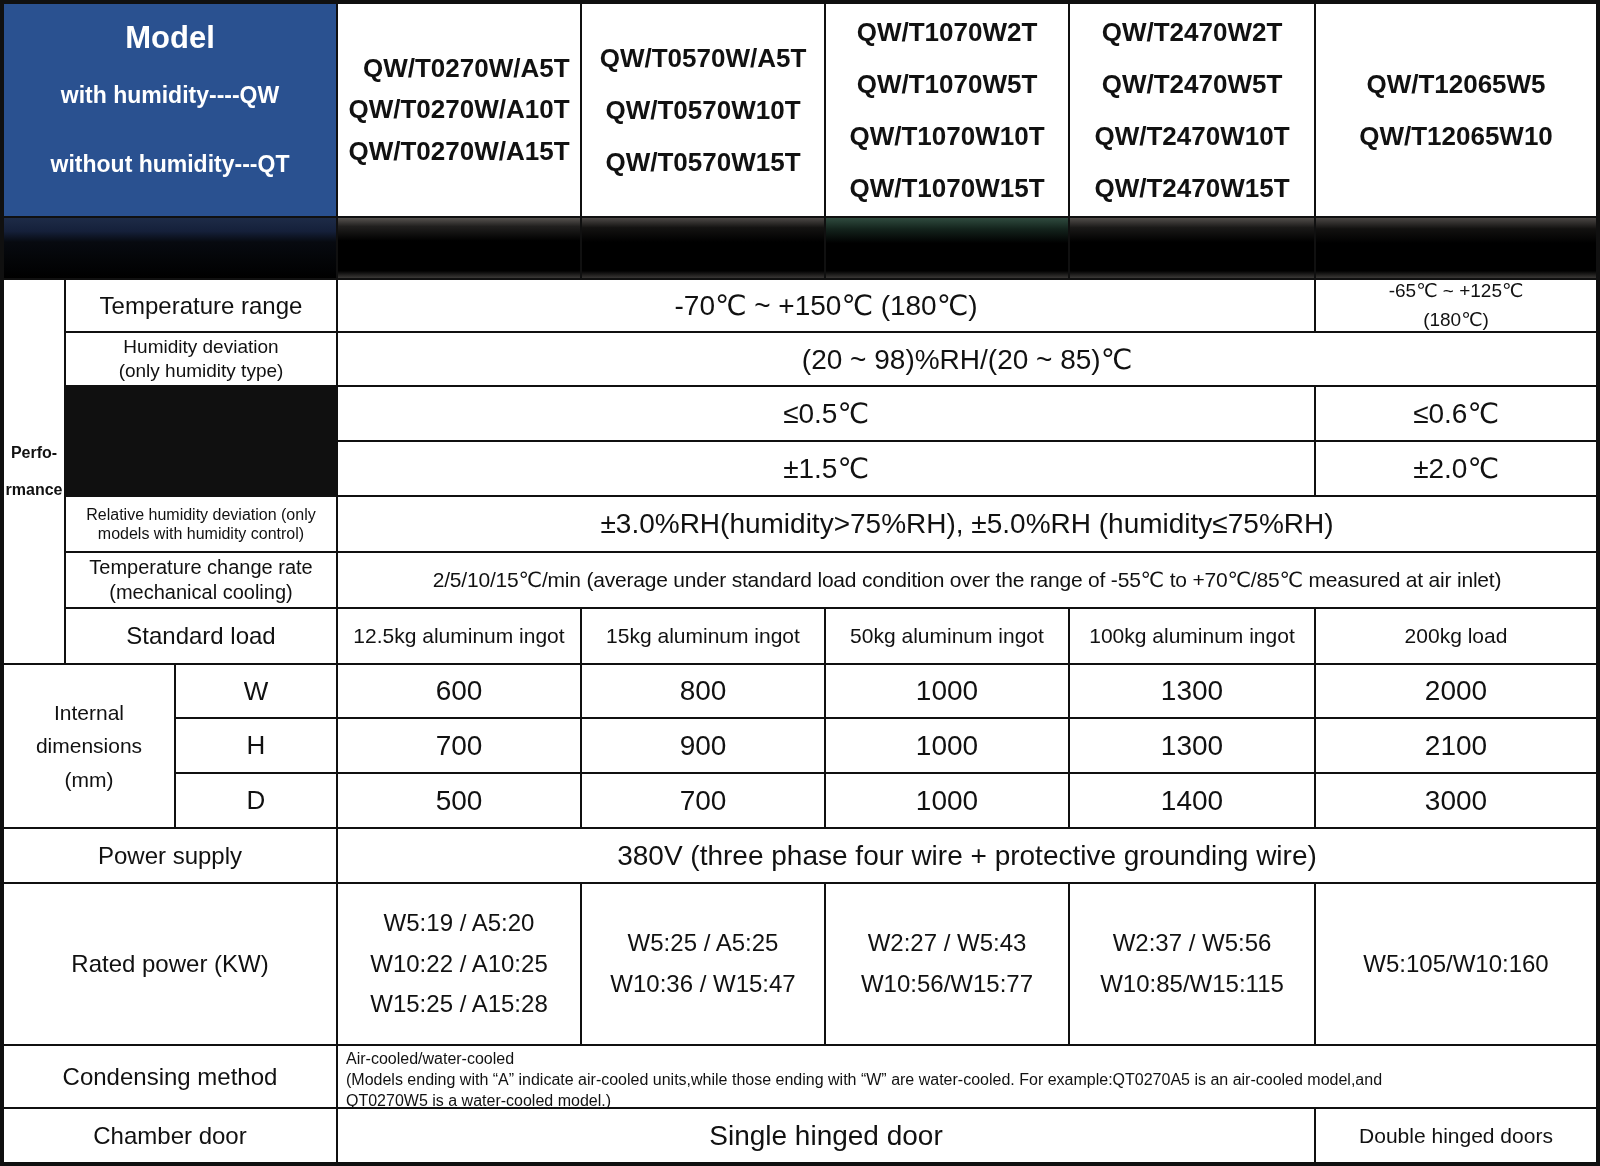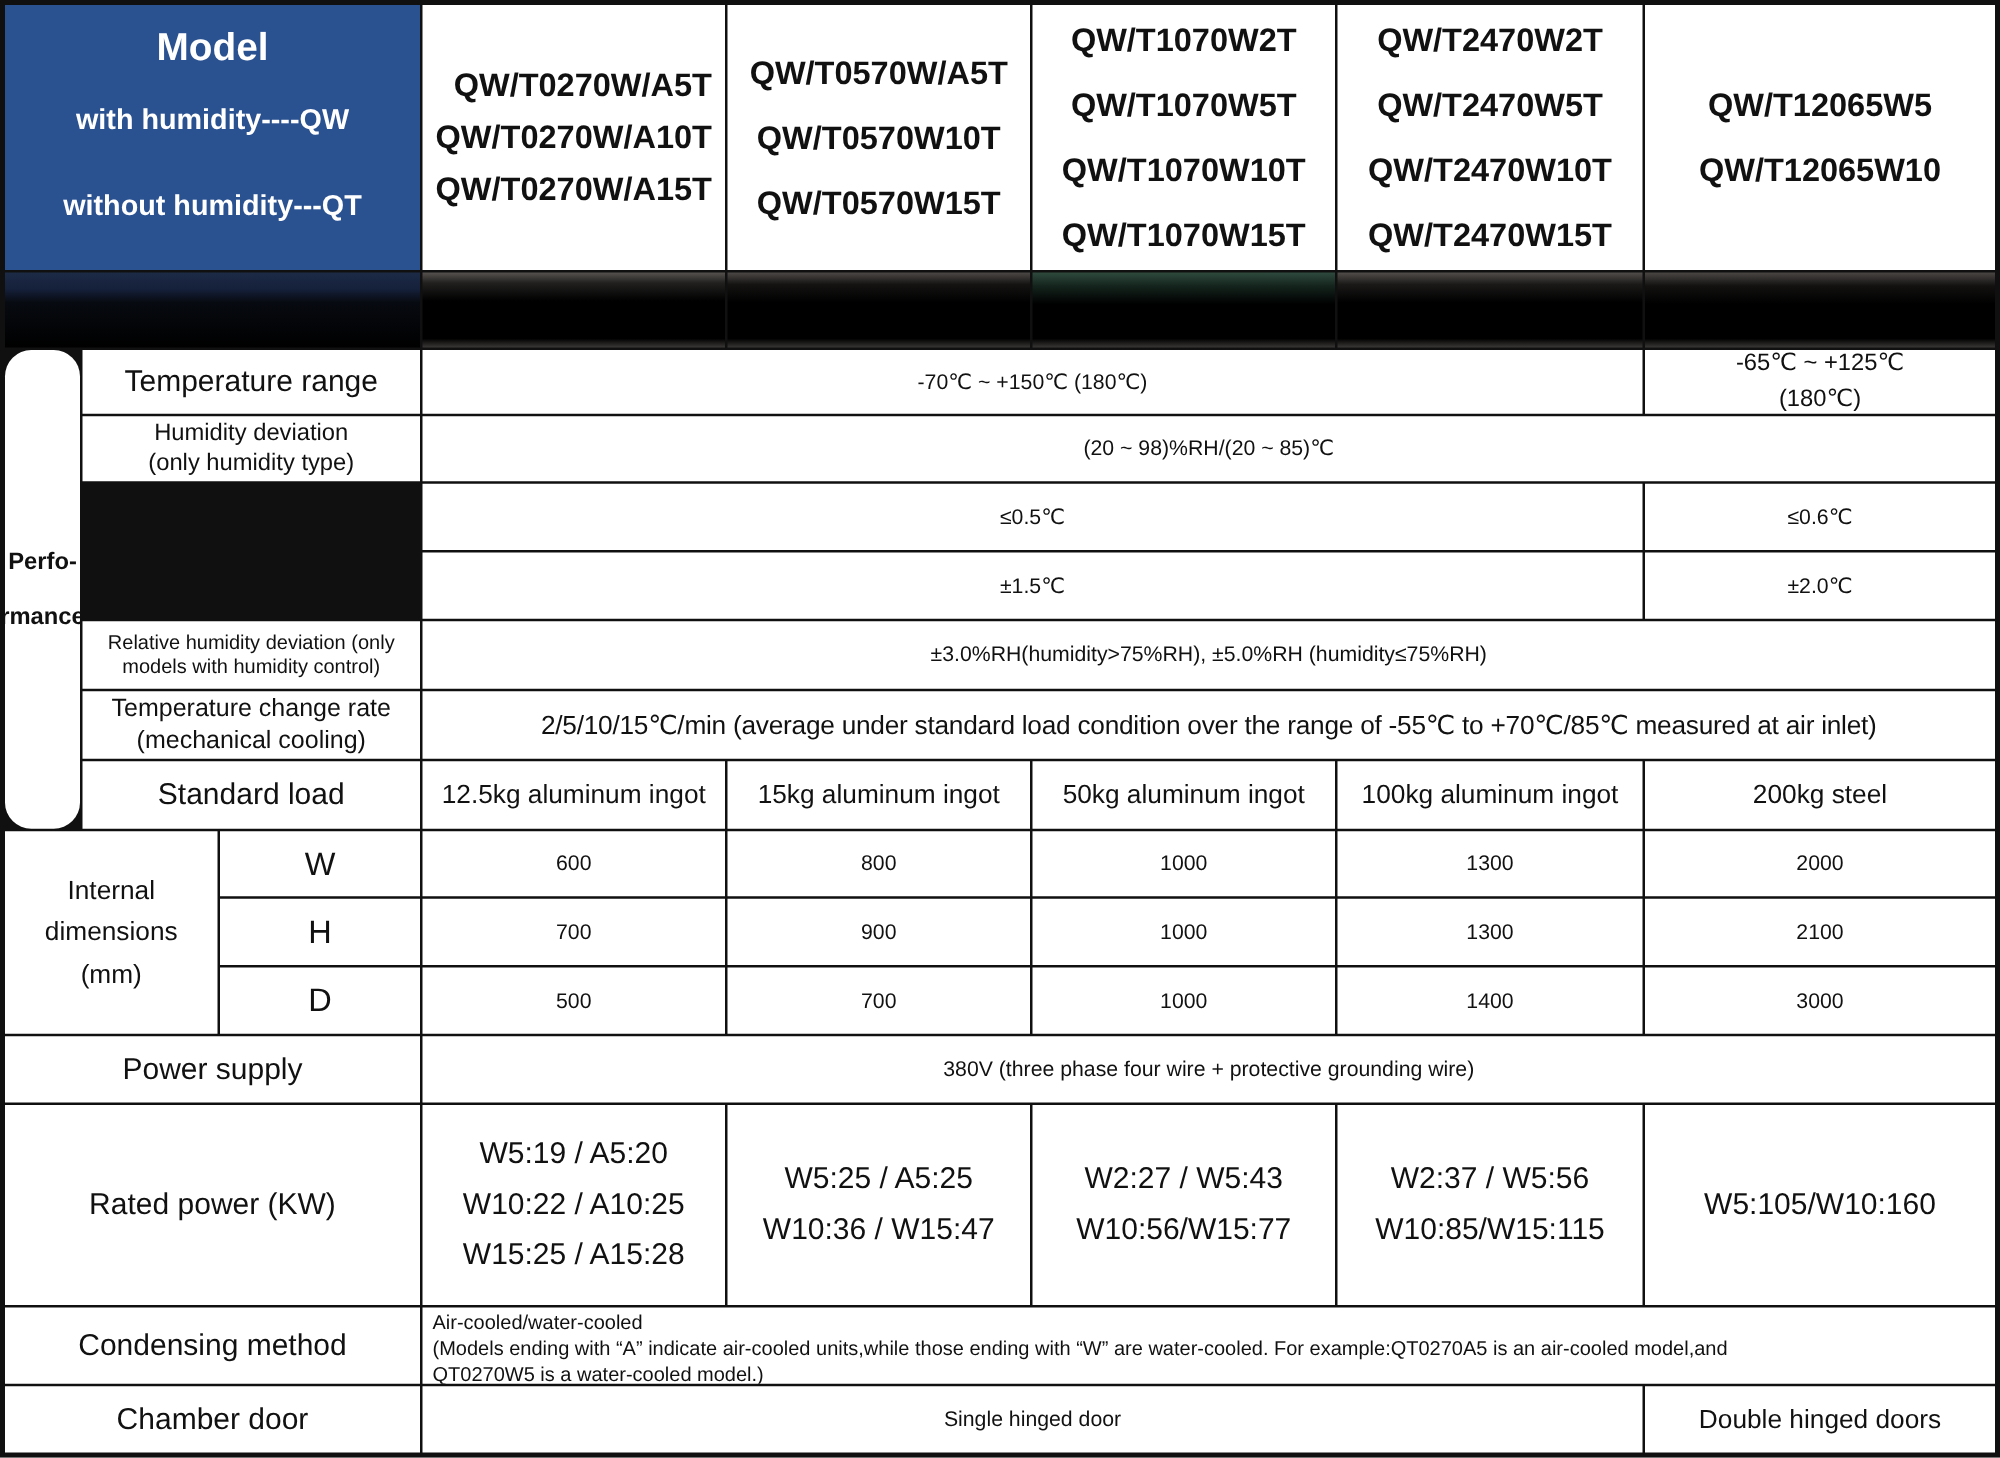--- a/index.html
+++ b/index.html
@@ -40,26 +40,26 @@
   .models.tight { line-height:1.6;text-align:right; }
   
   .photo { background:#000; }
   .photo.left  { background:linear-gradient(180deg,#1d2b47 0%,#15203a 22%,#070a10 40%,#000 100%); }
   .photo.p1 { background:linear-gradient(180deg,#56524f 0%,#21201f 14%,#000 38%,#000 88%,#3b3937 100%); }
   .photo.p2 { background:linear-gradient(180deg,#4c4846 0%,#141312 16%,#000 40%,#000 88%,#383634 100%); }
   .photo.p3 { background:linear-gradient(180deg,#2f4a3e 0%,#14241d 18%,#000 42%,#000 88%,#393735 100%); }
   .photo.p4 { background:linear-gradient(180deg,#514d4a 0%,#1a1918 16%,#000 40%,#000 88%,#3b3937 100%); }
   .photo.p5 { background:linear-gradient(180deg,#4a4644 0%,#121110 18%,#000 42%,#000 88%,#3a3836 100%); }
   
-  .vlabel { font-weight:700; font-size:19px; line-height:2.3;border-radius:21px; }
+  .vlabel { font-weight:700; font-size:16px; line-height:2.3; }
   .lbl { font-size:24px; }
   .lbl-sm { font-size:19px; line-height:1.25; padding:0 5px; }
   .lbl-xs { font-size:16px; line-height:1.2; padding:0 6px; }
   .lbl-md { font-size:20px; line-height:1.25; padding:12px 6px; }
-  .val { font-size:17px; }
+  .val { font-size:28px; }
   .val-sm { font-size:19px; line-height:1.5; }
   .val-load { font-size:21px; }
   .val-rate { font-size:21px; white-space:nowrap; letter-spacing:-0.2px; }
   .val-power { font-size:24px; line-height:1.7; }
   .dims-label { font-size:21px; line-height:1.6; }
   .axis { font-size:26px; }
   .note {
     align-items:flex-start; justify-content:flex-start;
     text-align:left; font-size:16px; line-height:1.3;
     padding:3px 8px;
@@ -122,21 +122,21 @@
   <div class="cell val" style="grid-area:7/4/8/9">±3.0%RH(humidity&gt;75%RH),   ±5.0%RH  (humidity≤75%RH)</div>
 
   <div class="cell lbl-md" style="grid-area:8/2/9/4">Temperature change rate (mechanical cooling)</div>
   <div class="cell val-rate" style="grid-area:8/4/9/9">2/5/10/15℃/min (average under standard load condition over the range of -55℃ to +70℃/85℃ measured at air inlet)</div>
 
   <div class="cell lbl" style="grid-area:9/2/10/4">Standard load</div>
   <div class="cell val-load" style="grid-area:9/4/10/5">12.5kg aluminum ingot</div>
   <div class="cell val-load" style="grid-area:9/5/10/6">15kg aluminum ingot</div>
   <div class="cell val-load" style="grid-area:9/6/10/7">50kg aluminum ingot</div>
   <div class="cell val-load" style="grid-area:9/7/10/8">100kg aluminum ingot</div>
-  <div class="cell val-load" style="grid-area:9/8/10/9">200kg steel</div>
+  <div class="cell val-load" style="grid-area:9/8/10/9">200kg load</div>
 
   <div class="cell dims-label pre" style="grid-area:10/1/13/3">Internal
 dimensions
 (mm)</div>
   <div class="cell axis" style="grid-area:10/3/11/4">W</div>
   <div class="cell val" style="grid-area:10/4/11/5">600</div>
   <div class="cell val" style="grid-area:10/5/11/6">800</div>
   <div class="cell val" style="grid-area:10/6/11/7">1000</div>
   <div class="cell val" style="grid-area:10/7/11/8">1300</div>
   <div class="cell val" style="grid-area:10/8/11/9">2000</div>

